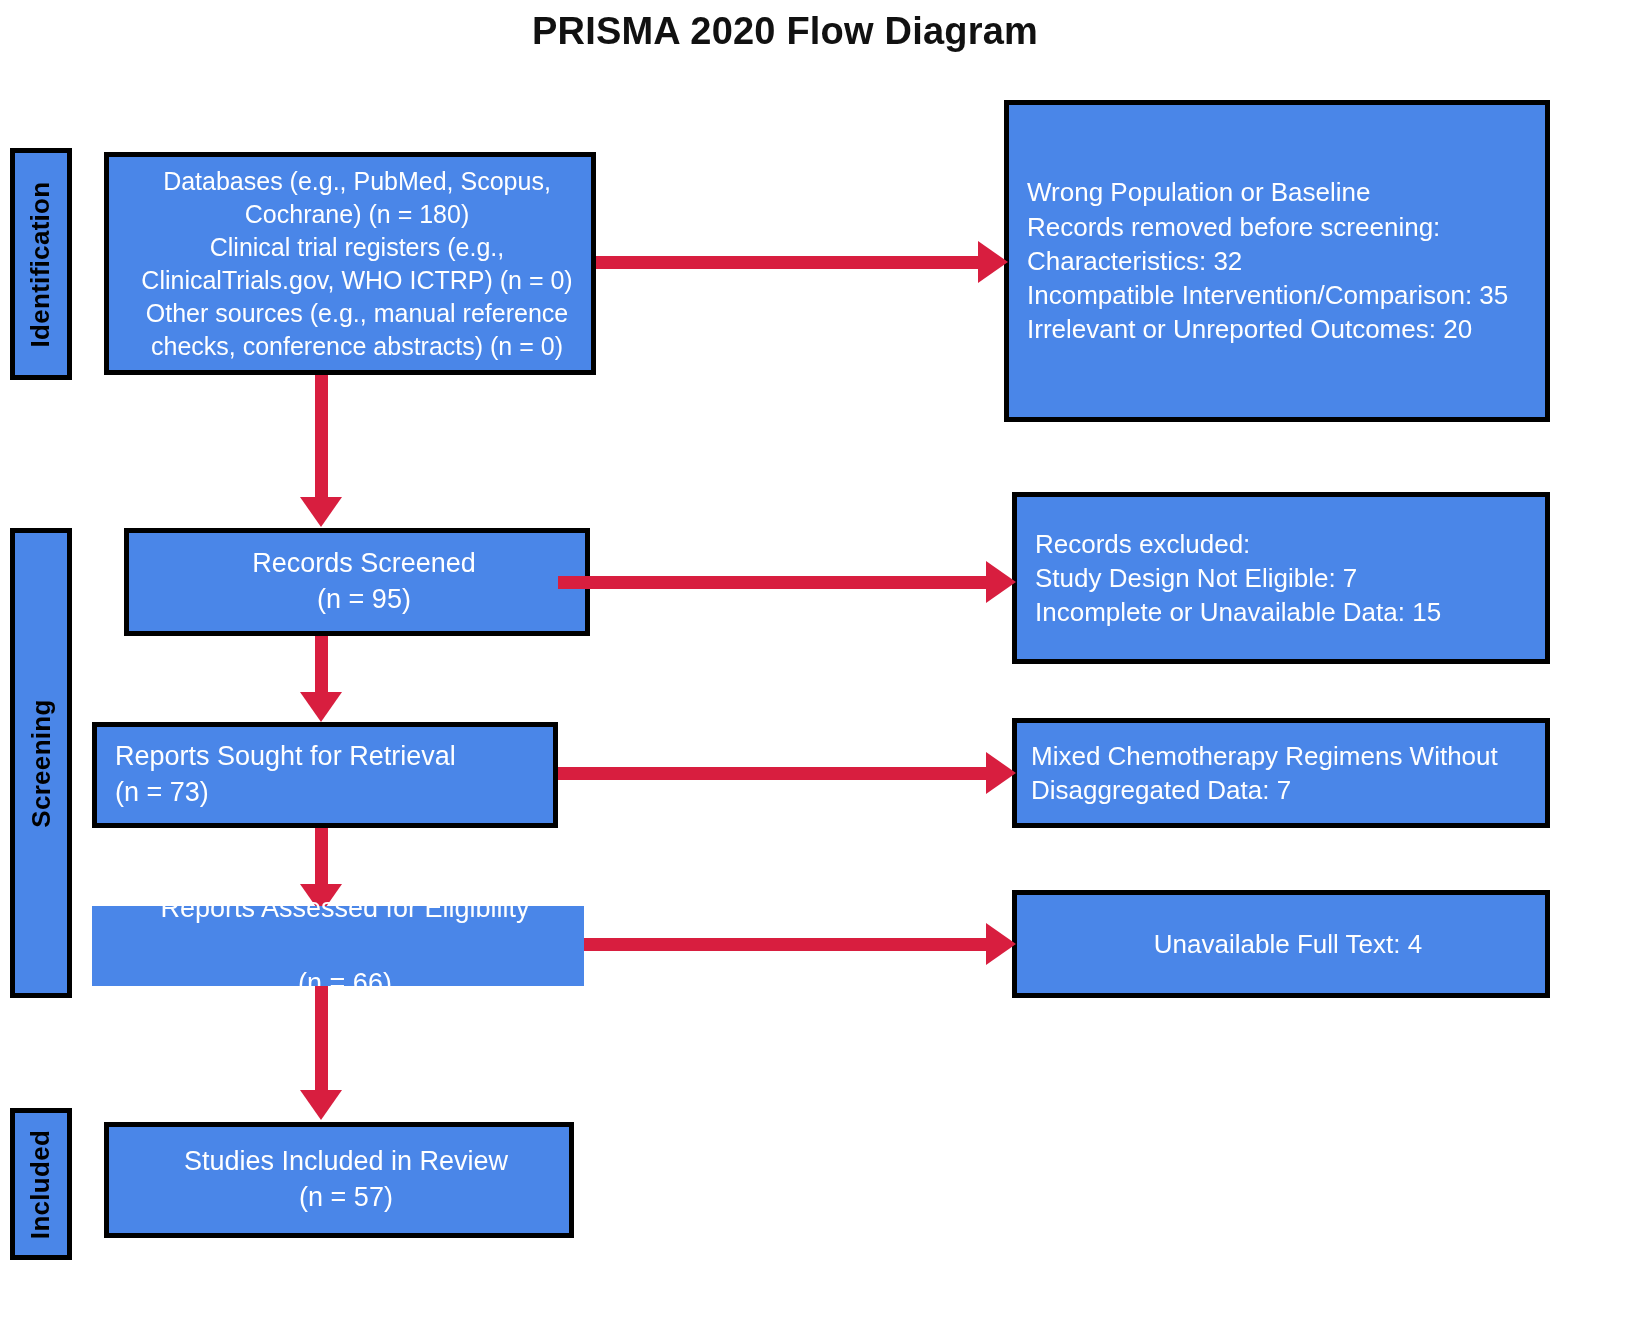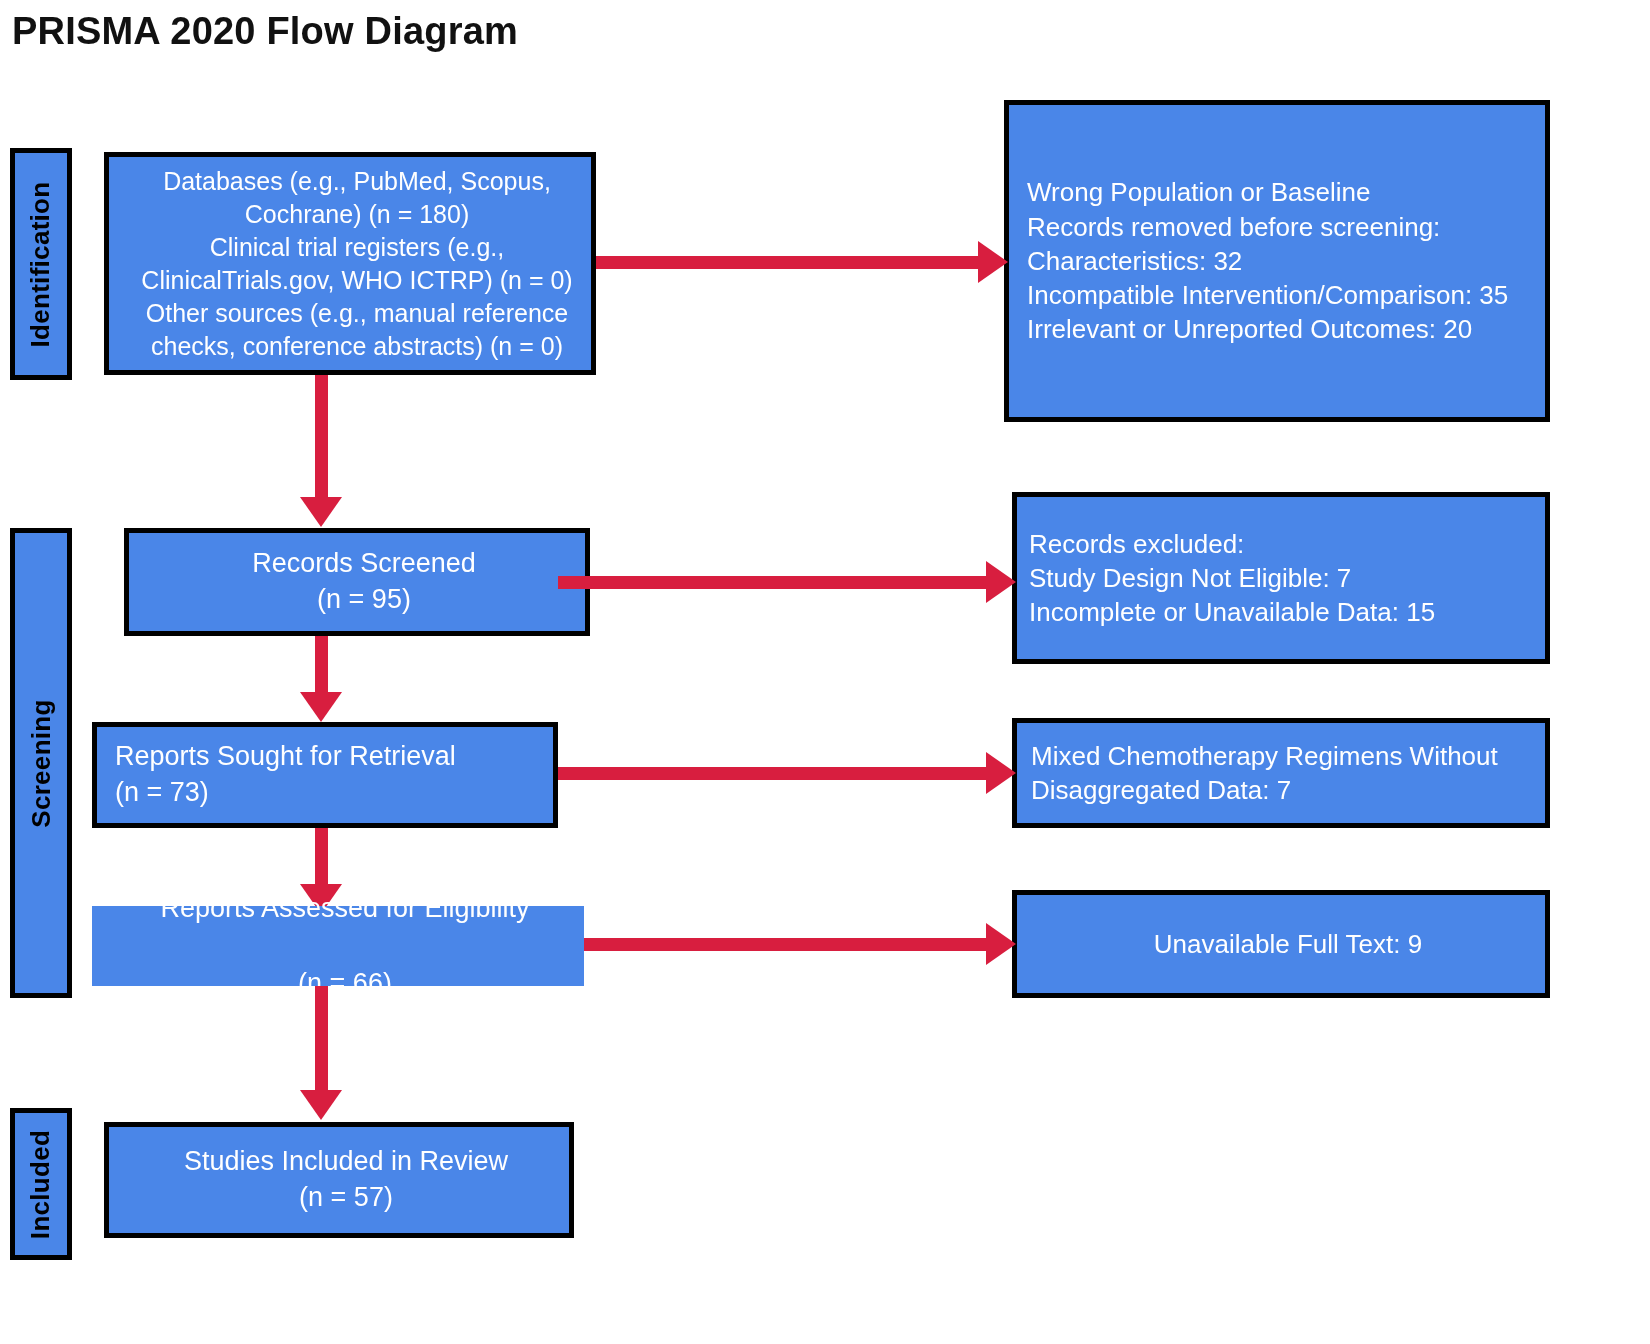--- a/index.html
+++ b/index.html
@@ -13,23 +13,24 @@
   #stage {
     position: relative;
     width: 1650px;
     height: 1344px;
     background: #ffffff;
     overflow: hidden;
   }
   
   .title {
     position: absolute;
-    left: 12px;
+    left: 0;
     top: 10px;
     width: 1570px;
+    text-align: center;
     font-size: 38px;
     font-weight: bold;
     color: #111111;
     letter-spacing: 0.2px;
   }
   
   .box {
     position: absolute;
     background: #4a86e8;
     border: 5px solid #000000;
@@ -152,21 +153,21 @@
   <div class="arrow-v" style="left:300px; top:375px; width:42px; height:152px;">
     <div class="shaft" style="height:122px;"></div>
     <div class="head" style="top:122px;"></div>
   </div>
 
   <div class="box center" style="left:92px; top:528px; width:466px; height:108px; font-size:27px;margin-left:32px;">
     <span class="line">Records Screened</span>
     <span class="line">(n = 95)</span>
   </div>
 
-  <div class="box left" style="left:1012px; top:492px; width:538px; height:172px; font-size:26px; padding-left:12px;">
+  <div class="box left" style="left:1012px; top:492px; width:538px; height:172px; font-size:26px; padding-left:18px;">
     <span class="line">Records excluded:</span>
     <span class="line">Study Design Not Eligible: 7</span>
     <span class="line">Incomplete or Unavailable Data: 15</span>
   </div>
 
   <div class="arrow-h" style="left:558px; top:561px; width:458px; height:42px;">
     <div class="shaft" style="width:428px;"></div>
     <div class="head" style="left:428px;"></div>
   </div>
 
@@ -194,21 +195,21 @@
     <div class="shaft" style="height:56px;"></div>
     <div class="head" style="top:56px;"></div>
   </div>
 
   <div class="box center noborder" style="left:92px; top:906px; width:492px; height:80px; font-size:27px;gap:39px;">
     <span class="line">Reports Assessed for Eligibility</span>
     <span class="line">(n = 66)</span>
   </div>
 
   <div class="box center" style="left:1012px; top:890px; width:538px; height:108px; font-size:26px;">
-    <span class="line">Unavailable Full Text: 9</span>
+    <span class="line">Unavailable Full Text: 4</span>
   </div>
 
   <div class="arrow-h" style="left:584px; top:923px; width:432px; height:42px;">
     <div class="shaft" style="width:402px;"></div>
     <div class="head" style="left:402px;"></div>
   </div>
 
   <div class="arrow-v" style="left:300px; top:986px; width:42px; height:134px;">
     <div class="shaft" style="height:104px;"></div>
     <div class="head" style="top:104px;"></div>

